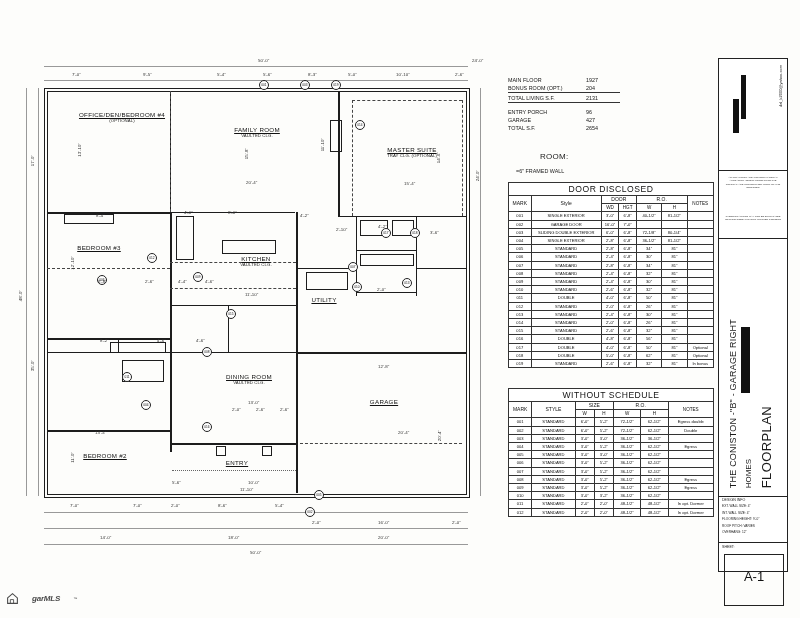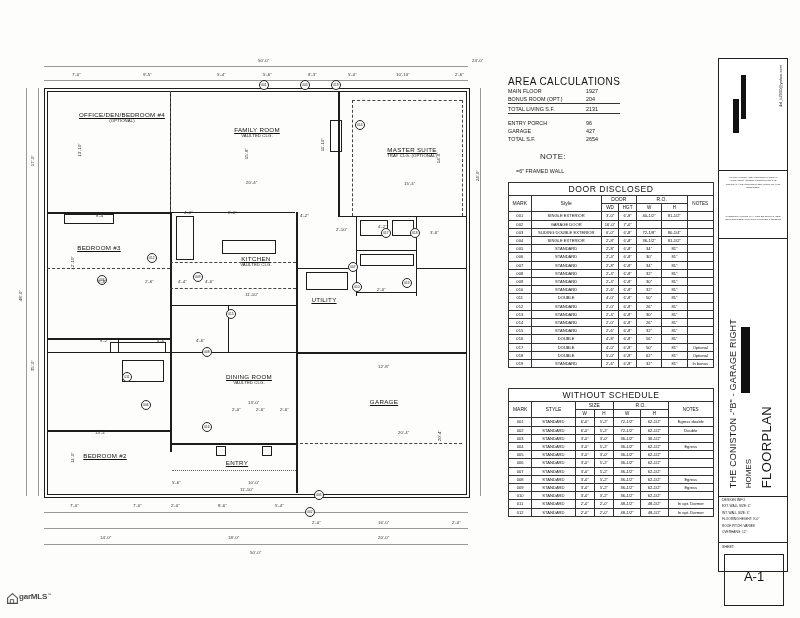--- a/index.html
+++ b/index.html
@@ -67,21 +67,21 @@
   #tbInfo .hdr{position:absolute;left:3px;top:1px;font-size:3.6px;}
   #tbInfo .ln{position:absolute;left:3px;font-size:3.2px;color:#222;}
   #tbSheet{top:484px;height:84px;border-bottom:none;}
   #tbSheet .shl{position:absolute;left:3px;top:2px;font-size:3.6px;}
   #tbSheet .box{position:absolute;left:5px;top:11px;width:58px;height:50px;border:1px solid #222;}
   #tbSheet .num{position:absolute;left:0;top:14px;width:58px;text-align:center;
                 font-size:13px;color:#111;}
   .blackblob{position:absolute;background:#111;}
 
   
-  #wm{position:absolute;left:6px;top:592px;display:flex;align-items:flex-start;gap:0;}
+  #wm{position:absolute;left:6px;top:592px;display:flex;align-items:center;gap:13px;font-style:italic;}
   #wm .txt{font-size:8px;font-weight:bold;color:#4a4a4a;letter-spacing:-.2px;}
   #wm .tm{font-size:4px;vertical-align:super;color:#4a4a4a;}
 </style>
 </head>
 <body>
 
 <div id="sheet">
 
   <div class="abs" style="left:0;top:0;width:500px;height:580px;">
 
@@ -267,21 +267,20 @@
         <div class="abs dim" style="left: 172px; top: 480px;">5'-6"</div>
         <div class="abs dim" style="left: 248px; top: 480px;">10'-0"</div>
         <div class="abs dim" style="left: 232px; top: 407px;">2'-0"</div>
         <div class="abs dim" style="left: 256px; top: 407px;">2'-6"</div>
         <div class="abs dim" style="left: 280px; top: 407px;">2'-6"</div>
         <div class="abs dim" style="left: 250px; top: 550px;">50'-0"</div>
       </div>
   </div>
 
   <div id="areaCalc">
-    <div class="t">AREA CALCULATIONS</div>
     <div id="acRows">
         <div class="acRow">
           <span class="k">MAIN FLOOR</span>
           <span class="v">1927</span>
         </div>
         <div class="acRow">
           <span class="k">BONUS ROOM (OPT.)</span>
           <span class="v">204</span>
         </div>
         <div class="acRule"></div>
@@ -298,21 +297,21 @@
         <div class="acRow">
           <span class="k">GARAGE</span>
           <span class="v">427</span>
         </div>
         <div class="acRow">
           <span class="k">TOTAL S.F.</span>
           <span class="v">2654</span>
         </div>
       </div>
   </div>
-  <div id="noteBlk">NOTE:</div>
+  <div id="noteBlk">ROOM:</div>
   <div id="noteTxt">=6" FRAMED WALL</div>
 
   <table class="sch" id="doorSch" style="left:508px;top:182px;width:206px;">
     <thead>
       <tr>
           <th class="title" colspan="7">DOOR DISCLOSED</th>
         </tr>
       <tr>
         <th rowspan="2" class="hd" style="width:22px;">MARK</th>
         <th rowspan="2" class="hd" style="width:70px;">Style</th>

